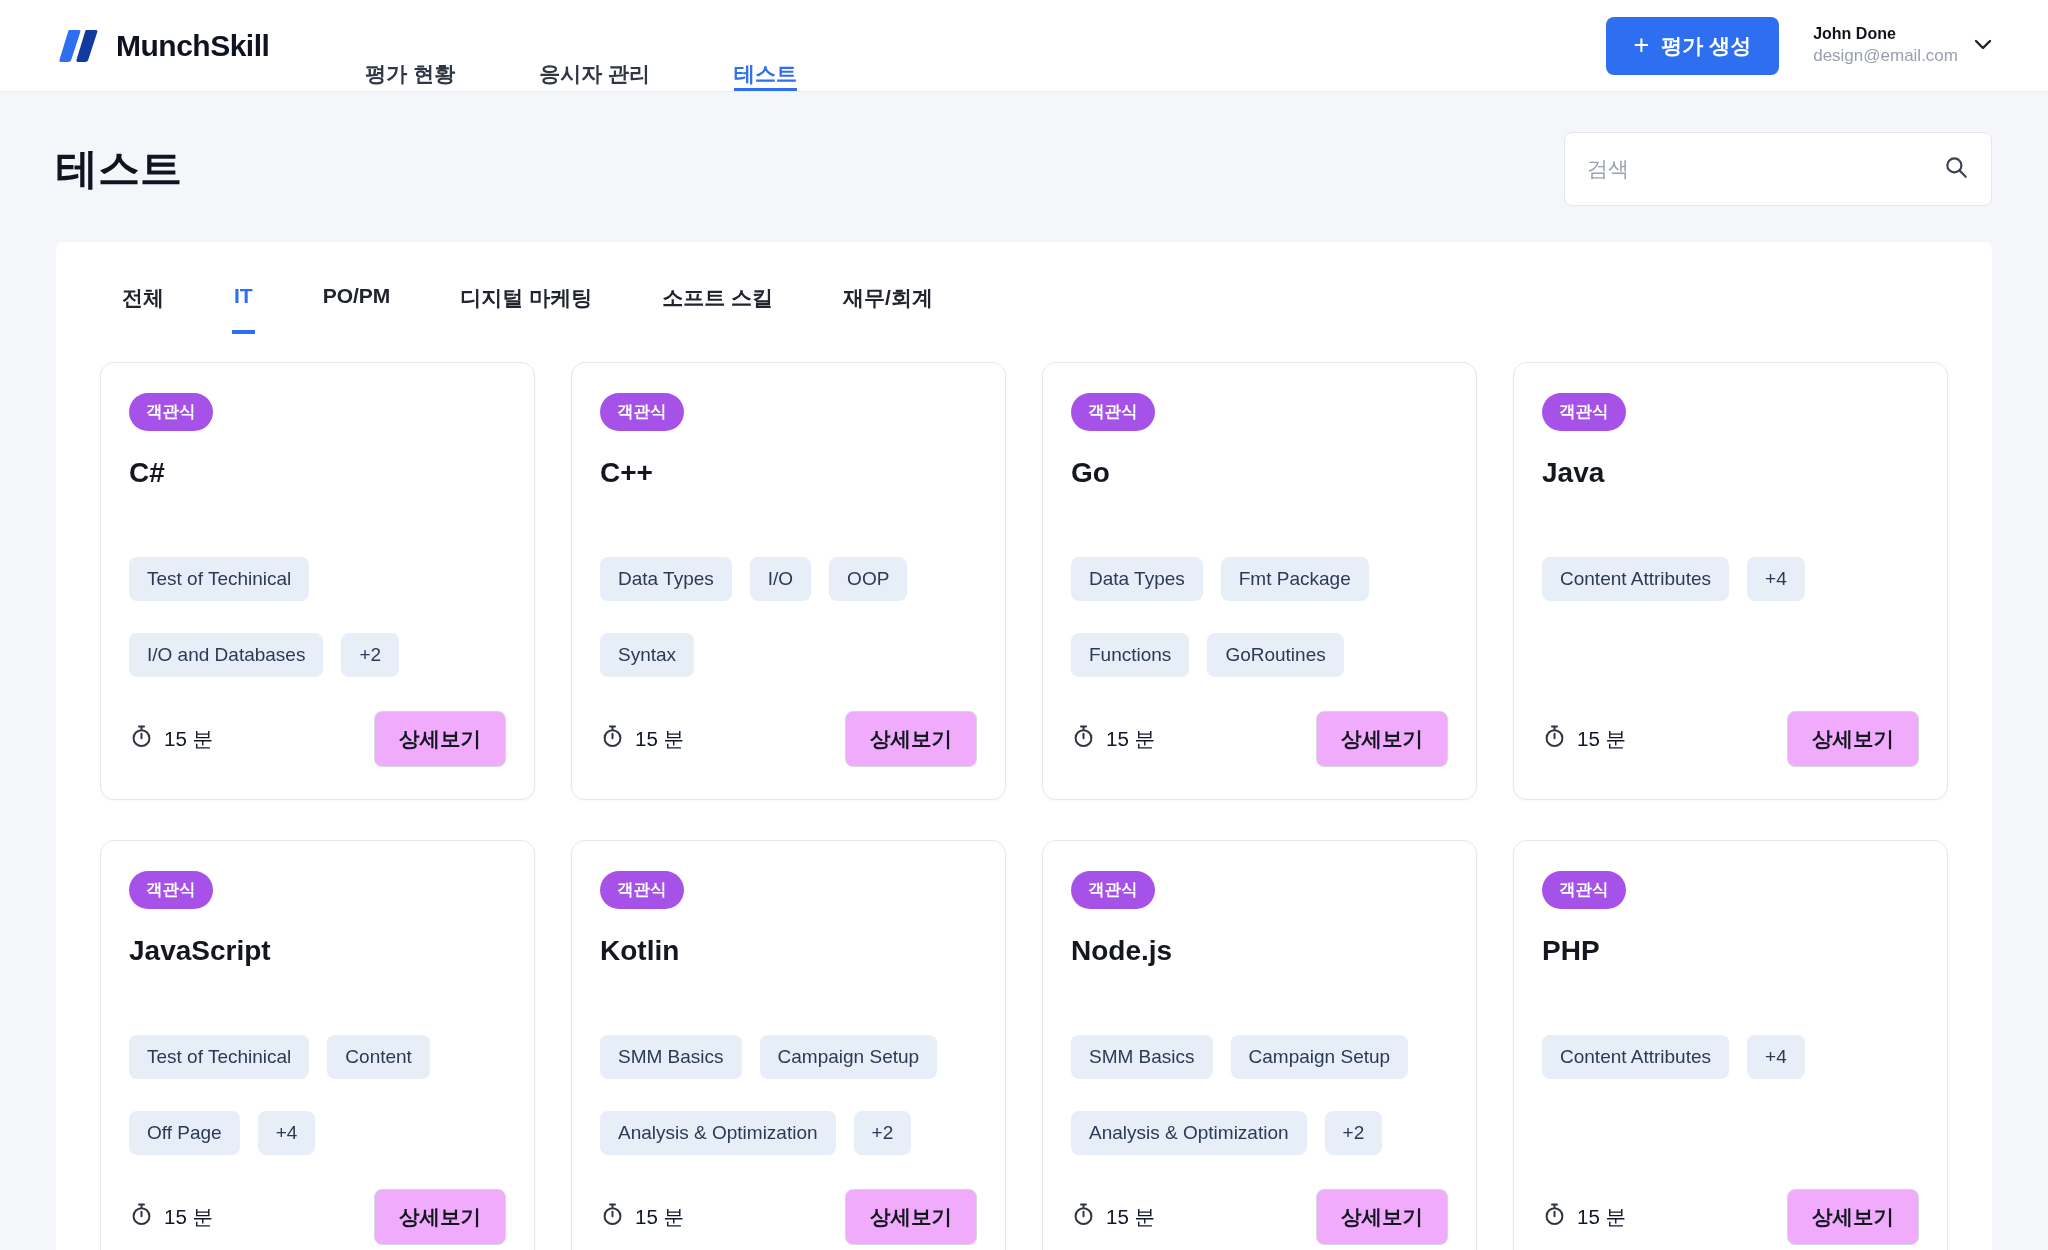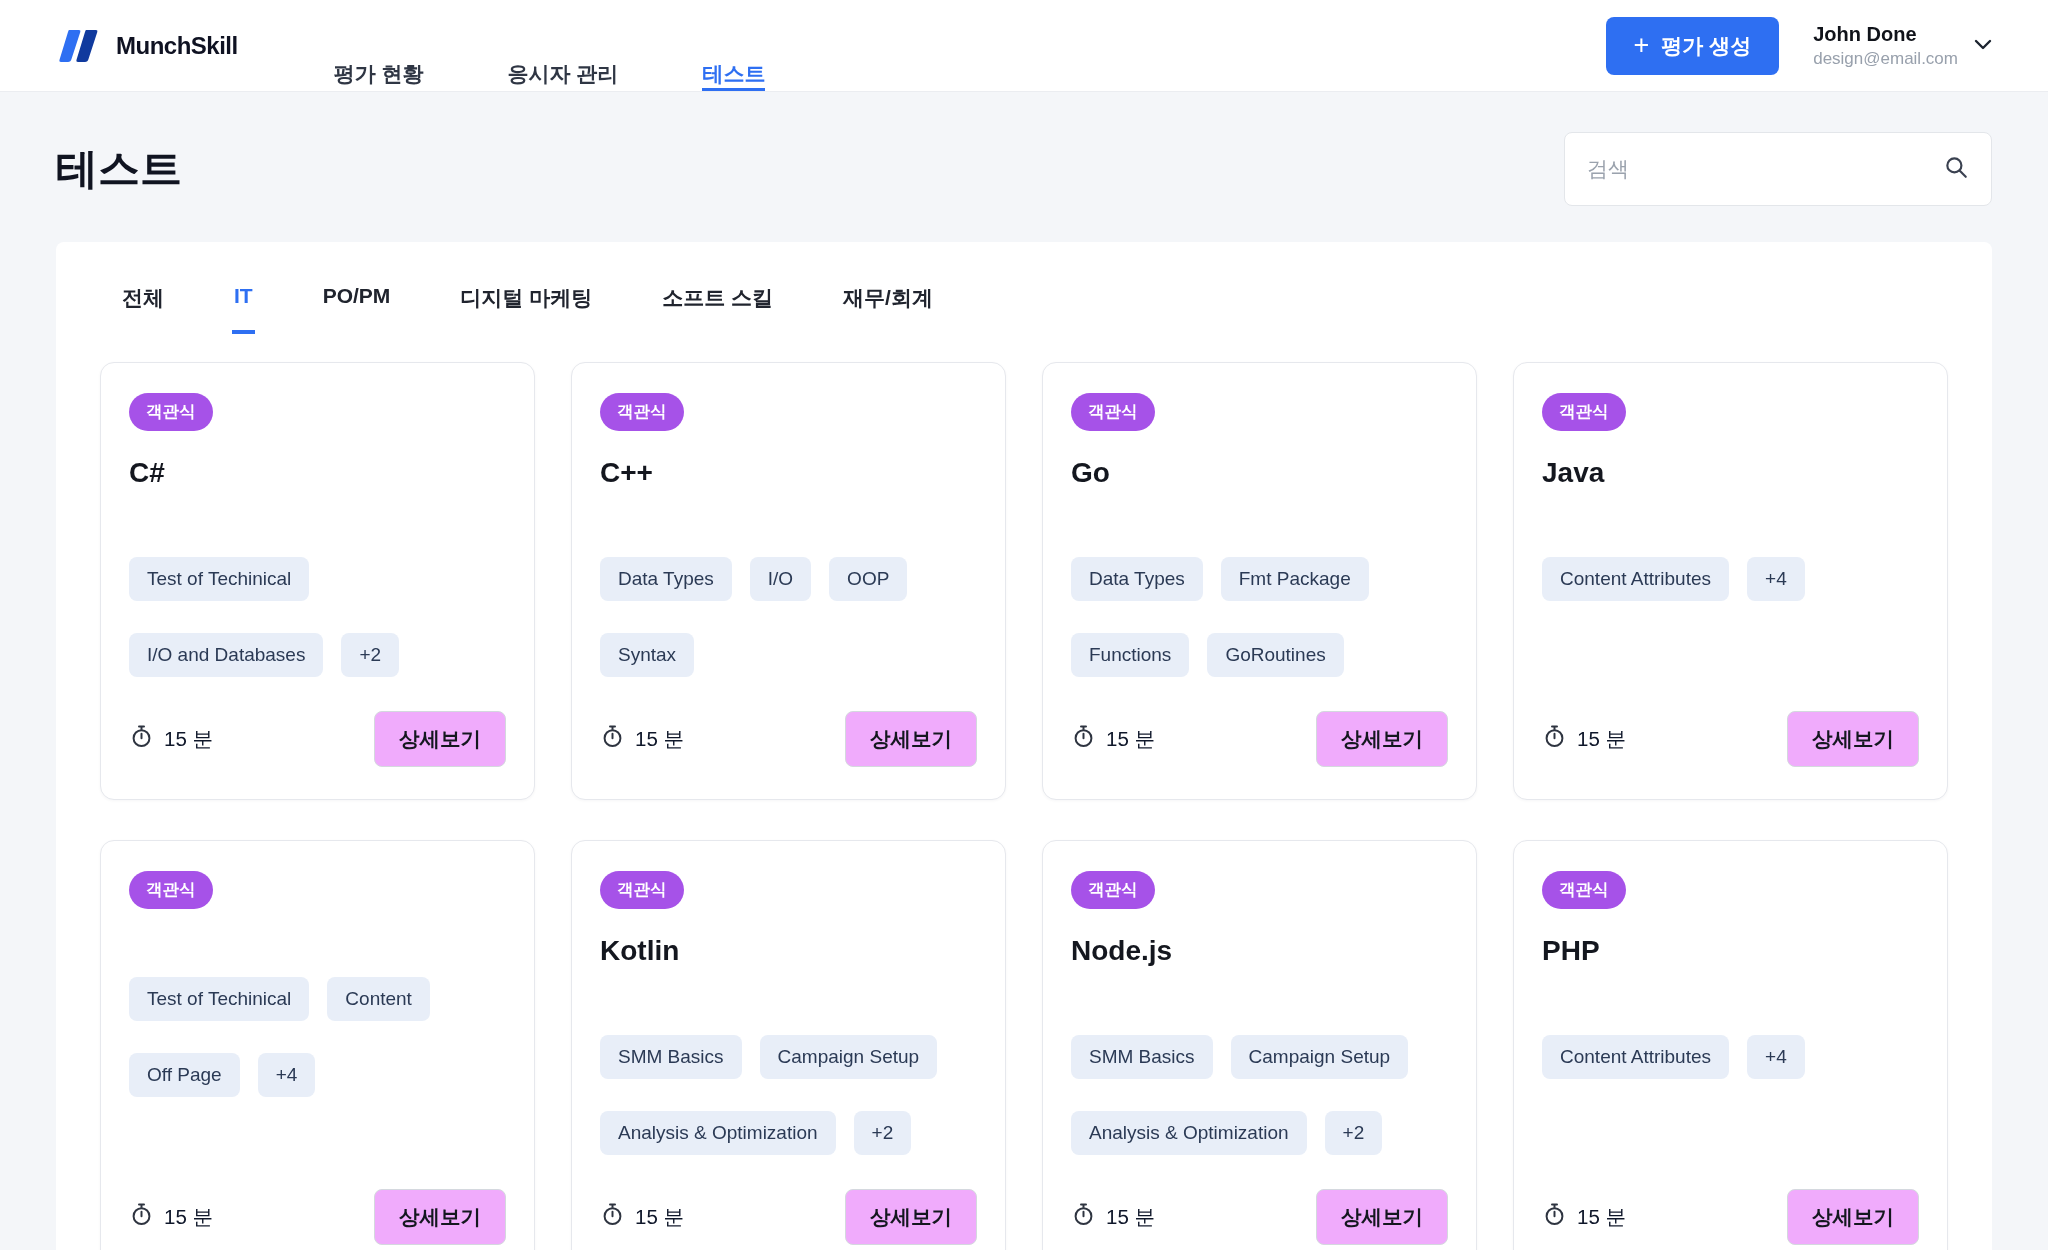--- a/index.html
+++ b/index.html
@@ -14,37 +14,37 @@
     font-family:"Liberation Sans", sans-serif;
     background:#f4f6f9;
     color:#14171f;
   }
   
   .header{
     height:92px;background:#fff;border-bottom:1px solid #ebedf1;
     display:flex;align-items:center;padding:0 56px;
   }
   .brand{display:flex;align-items:center;gap:14px;}
-  .brand-name{font-size:24px;font-weight:800;letter-spacing:-0.5px;color:#0f1222;}
+  .brand-name{font-size:30px;font-weight:800;letter-spacing:-0.5px;color:#0f1222;}
   .main-nav{display:flex;align-items:stretch;height:100%;margin-left:96px;gap:84px;}
   .nav-item{
     display:flex;align-items:flex-end;height:100%;cursor:pointer;
     font-size:21px;font-weight:600;color:#2f3644;
     border-bottom:3px solid transparent;padding-top:0;
   }
   .nav-item.active{color:var(--accent);border-bottom-color:var(--accent);}
   .header-right{margin-left:auto;display:flex;align-items:center;gap:34px;}
   .create-btn{
     display:flex;align-items:center;gap:12px;height:58px;padding:0 28px;
     background:var(--accent);color:#fff;border:none;border-radius:8px;
     font-size:21px;font-weight:600;cursor:pointer;font-family:inherit;
   }
   .create-btn .plus{font-size:27px;font-weight:400;line-height:1;}
   .user{display:flex;align-items:center;gap:16px;cursor:pointer;}
-  .user-name{font-size:20px;font-weight:700;color:#10131a;}
+  .user-name{font-size:16px;font-weight:700;color:#10131a;}
   .user-email{font-size:17px;color:#98a0ac;margin-top:3px;}
   .chev{color:#1c2430;}
   
   .page-head{
     display:flex;justify-content:space-between;align-items:center;
     padding:0 56px;margin-top:40px;
   }
   .page-title{font-size:42px;font-weight:700;color:#101421;}
   .search-box{
     width:428px;height:74px;background:#fff;border:1px solid #e3e6ea;border-radius:8px;
@@ -268,20 +268,21 @@
             <path d="M12 2.6 L12 5.6" stroke="currentColor" stroke-width="1.9"></path>
           </svg>
         </span>
         <span>15 분</span>
       </span>
       <button class="detail-btn">상세보기</button>
     </div>
   </article>
       <article class="card">
     <span class="badge">객관식</span>
+    <h2 class="card-title">JavaScript</h2>
     <div class="tags">
           <span class="tag">Test of Techinical</span>
           <span class="tag">Content</span>
           <span class="tag">Off Page</span>
           <span class="tag">+4</span>
         </div>
     <div class="card-footer">
       <span class="duration">
         <span class="timer-icon">
           <svg width="25" height="25" viewBox="0 0 24 24">

